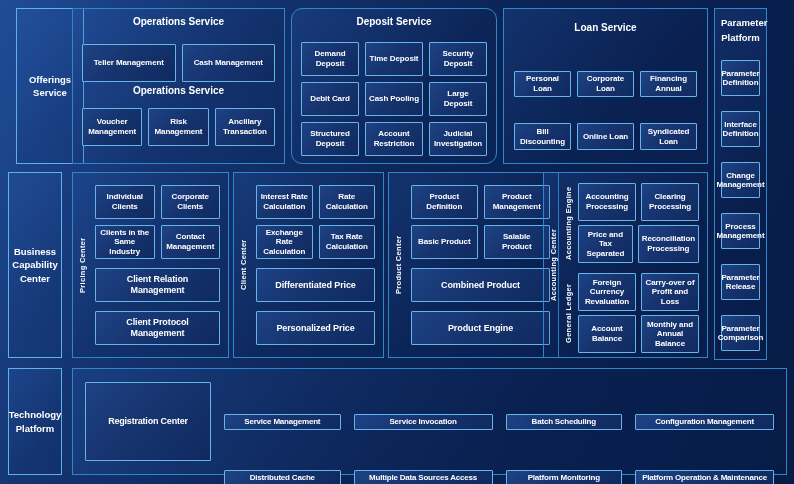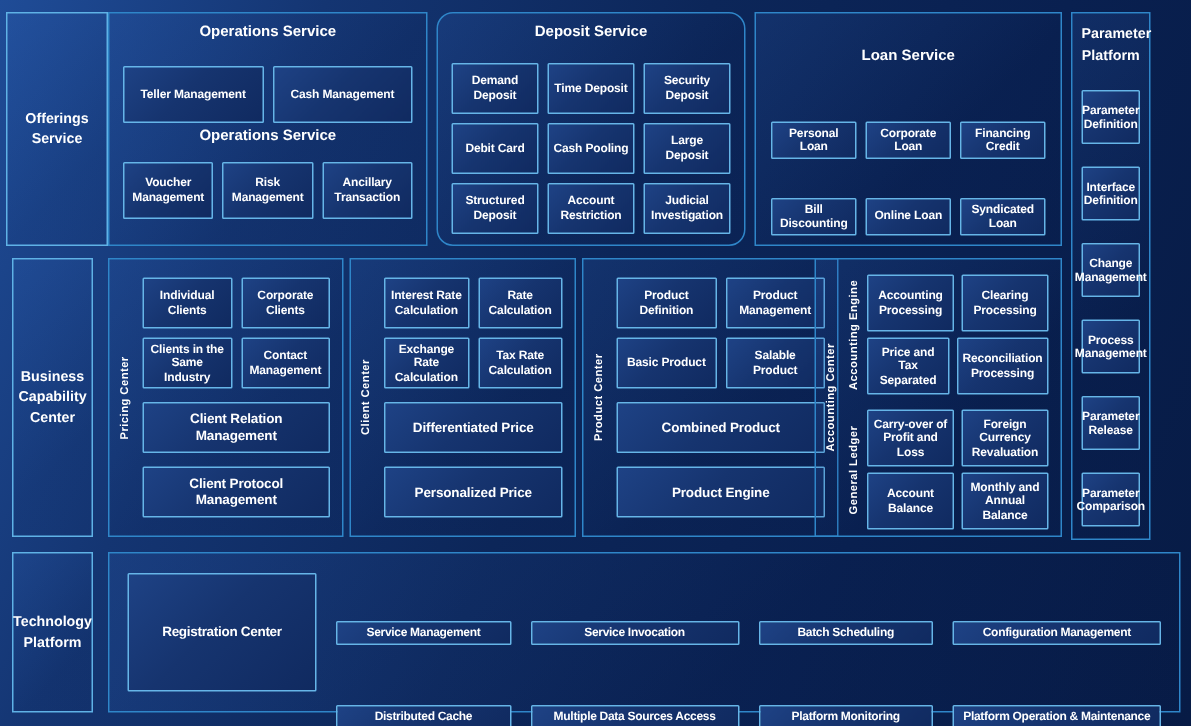--- a/index.html
+++ b/index.html
@@ -40,21 +40,21 @@
   }
   
   .p-operations{left:72px;top:8px;width:213px;height:156px;padding:7px 9px;display:flex;flex-direction:column;}
   .p-operations .hrow{height:38px;}
   .p-operations .row1{margin-top:15px;}
   .p-operations .subtitle{margin-top:3px;}
   .p-operations .row2{margin-top:11px;}
   .p-deposit{left:291px;top:8px;width:206px;height:156px;padding:7px 9px;display:flex;flex-direction:column;border-radius:11px;}
   .p-deposit .panel-title{margin-bottom:7px;}
   .p-deposit .hrow{height:36px;margin-top:6px;}
-  .p-loan{left:503px;top:8px;width:205px;height:156px;padding:23px 10px;display:flex;flex-direction:column;}
+  .p-loan{left:503px;top:8px;width:205px;height:156px;padding:13px 10px;display:flex;flex-direction:column;}
   .p-loan .row1{margin-top:36px;height:37px;}
   .p-loan .row2{margin-top:26px;height:37px;}
   
   .p-parameter{left:714px;top:8px;width:53px;height:352px;padding:6px;display:flex;flex-direction:column;gap:15px;}
   .p-parameter .panel-title{font-size:9.5px;line-height:1.6;}
   .p-parameter .box{height:36px;flex:0 0 auto;}
   
   .p-center{top:172px;height:186px;padding:12px 8px 10px 22px;display:flex;flex-direction:column;position:absolute;}
   .p-pricing{left:72px;width:157px;}
   .p-client{left:233px;width:151px;}
@@ -69,21 +69,21 @@
   .group .hrow{height:38px;gap:5px;}
   .group .hrow + .hrow{margin-top:4px;}
   
   .p-bottom{left:72px;top:368px;width:715px;height:107px;padding:13px 12px;display:flex;gap:13px;}
   .p-bottom .box{font-size:8px;letter-spacing:-.2px;}
   .reg-box{flex:0 0 126px;font-size:9px !important;}
   .bcol{display:flex;flex-direction:column;gap:8px;flex:.94 1 0;}
   .bcol.wide-col{flex:1.12 1 0;}
   .bcol .box{flex:1 1 0;margin-top:32px;}
   
-  .r-offerings{left:4px;top:8px;width:68px;height:156px;}
+  .r-offerings{left:16px;top:8px;width:68px;height:156px;}
   .r-business{left:8px;top:172px;width:54px;height:186px;}
   .r-technology{left:8px;top:368px;width:54px;height:107px;}
 </style>
 </head>
 <body>
 
 <div class="stage">
 
   <div class="rail-box r-offerings">Offerings Service</div>
   <div class="rail-box r-business">Business Capability Center</div>
@@ -120,21 +120,21 @@
       <div class="box">Account Restriction</div>
       <div class="box">Judicial Investigation</div>
     </div>
   </div>
 
   <div class="panel p-loan">
     <div class="panel-title">Loan Service</div>
     <div class="hrow row1">
       <div class="box">Personal Loan</div>
       <div class="box">Corporate Loan</div>
-      <div class="box">Financing Credit</div>
+      <div class="box">Financing Annual</div>
     </div>
     <div class="hrow row2">
       <div class="box">Bill Discounting</div>
       <div class="box">Online Loan</div>
       <div class="box">Syndicated Loan</div>
     </div>
   </div>
 
   <div class="panel p-parameter">
     <div class="panel-title">Parameter Platform</div>
@@ -197,22 +197,22 @@
         <div class="box">Clearing Processing</div>
       </div>
       <div class="hrow">
         <div class="box">Price and Tax Separated</div>
         <div class="box">Reconciliation Processing</div>
       </div>
     </div>
     <div class="group">
       <div class="vlabel">General Ledger</div>
       <div class="hrow">
+        <div class="box">Foreign Currency Revaluation</div>
         <div class="box">Carry-over of Profit and Loss</div>
-        <div class="box">Foreign Currency Revaluation</div>
       </div>
       <div class="hrow">
         <div class="box">Account Balance</div>
         <div class="box">Monthly and Annual Balance</div>
       </div>
     </div>
   </div>
 
   <div class="panel p-bottom">
     <div class="box reg-box">Registration Center</div>

